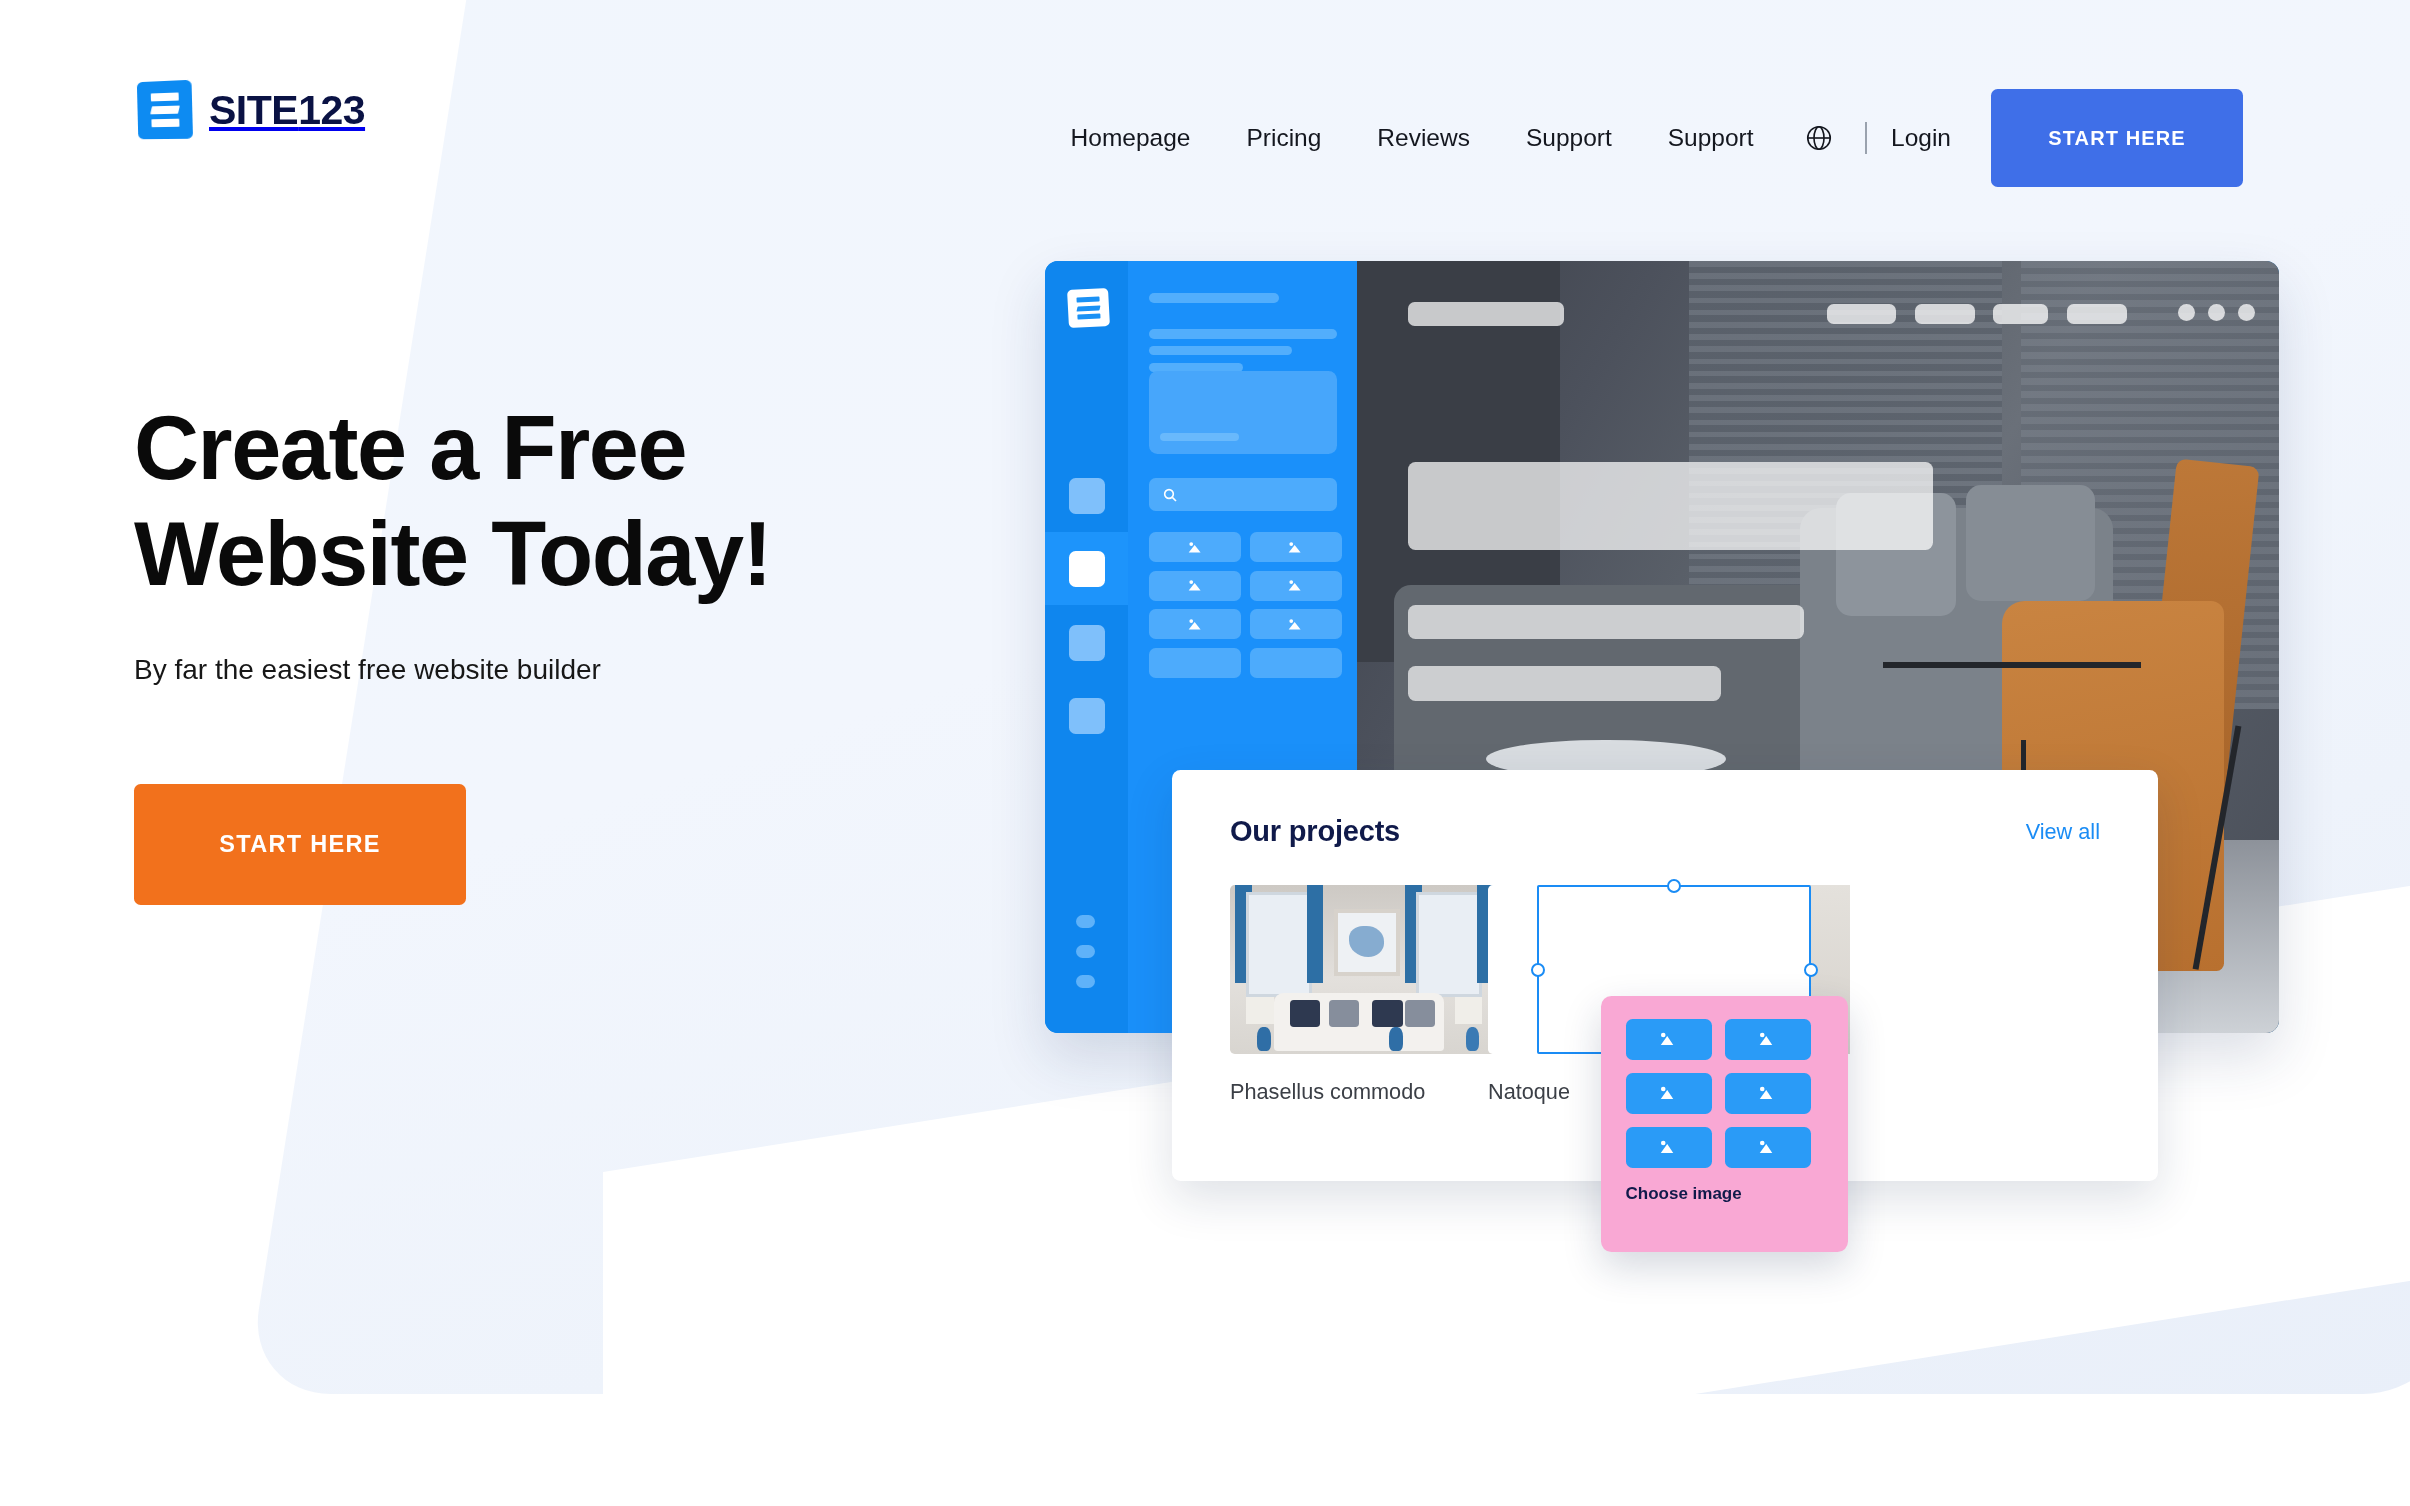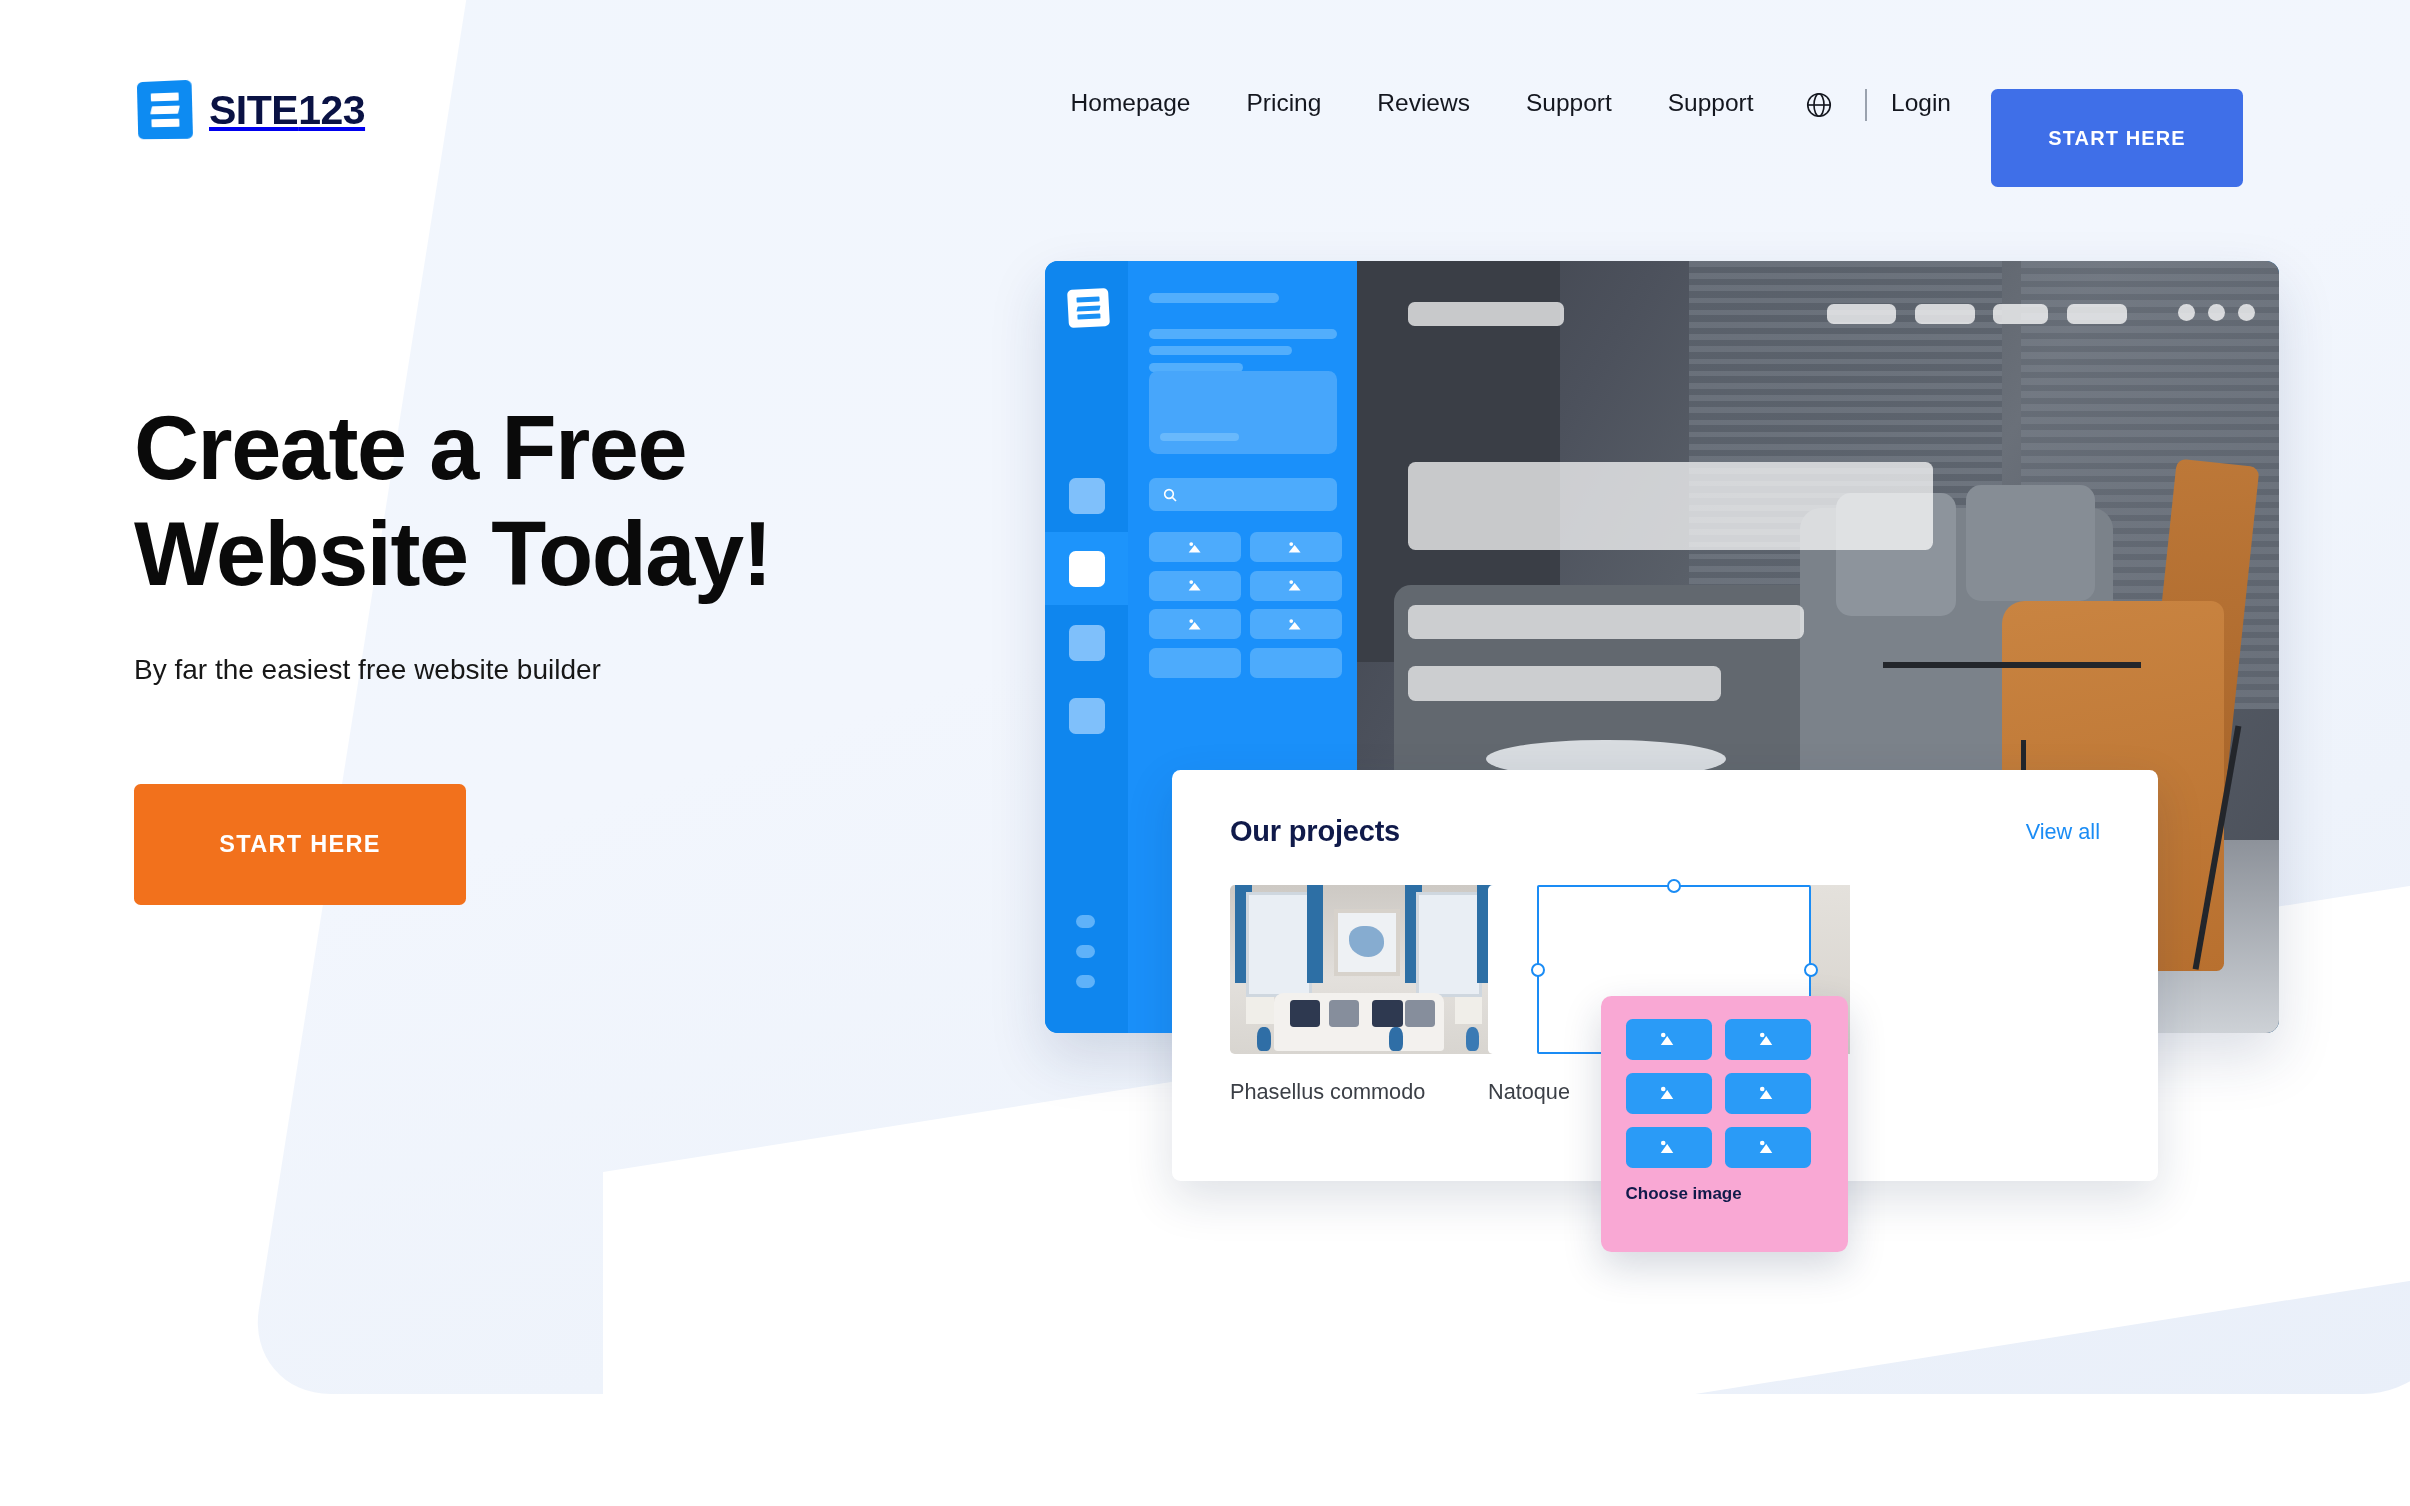--- a/index.html
+++ b/index.html
@@ -53,21 +53,21 @@
   .logo-mark i{ display:block; width:28px; height:7.5px; background:#fff; border-radius:0.9px;}
   .logo-mark i:nth-child(2){ width:28px; transform:skewX(-14deg); }
   .logo-text{
     font-size:41px; font-weight:700; letter-spacing:-0.5px;
     color:#0a1244; font-family:"Liberation Sans", sans-serif;
   }
   .logo-text .num{ font-weight:800; }
 
   .nav{
     position:absolute; right:168px; top:89px;
-    display:flex; gap:0px;
+    display:flex; align-items:center; gap:0px;
   }
   .nav a.navlink{
     font-size:24.5px; color:#14171f; text-decoration:none;
     padding:0 28px; white-space:nowrap;
     font-family:"Liberation Sans", sans-serif;
   }
   .globe{
     margin-left:21px; margin-right:5.6px;
     width:32px;height:32px; display:inline-flex; align-items:center; justify-content:center;
   }

